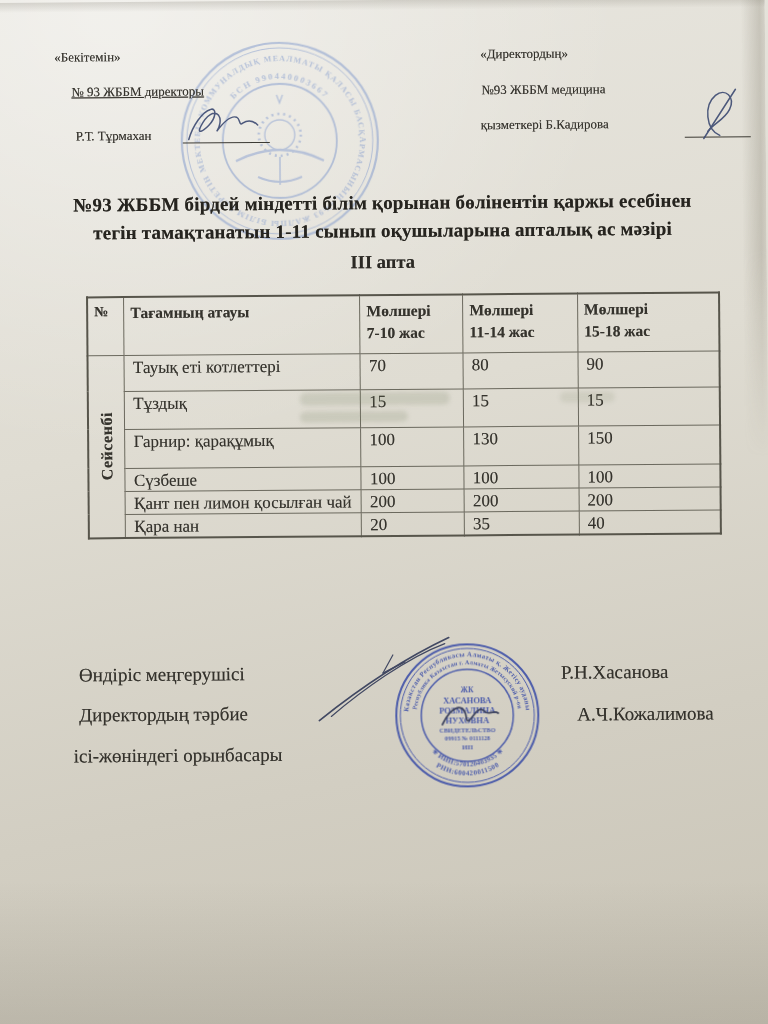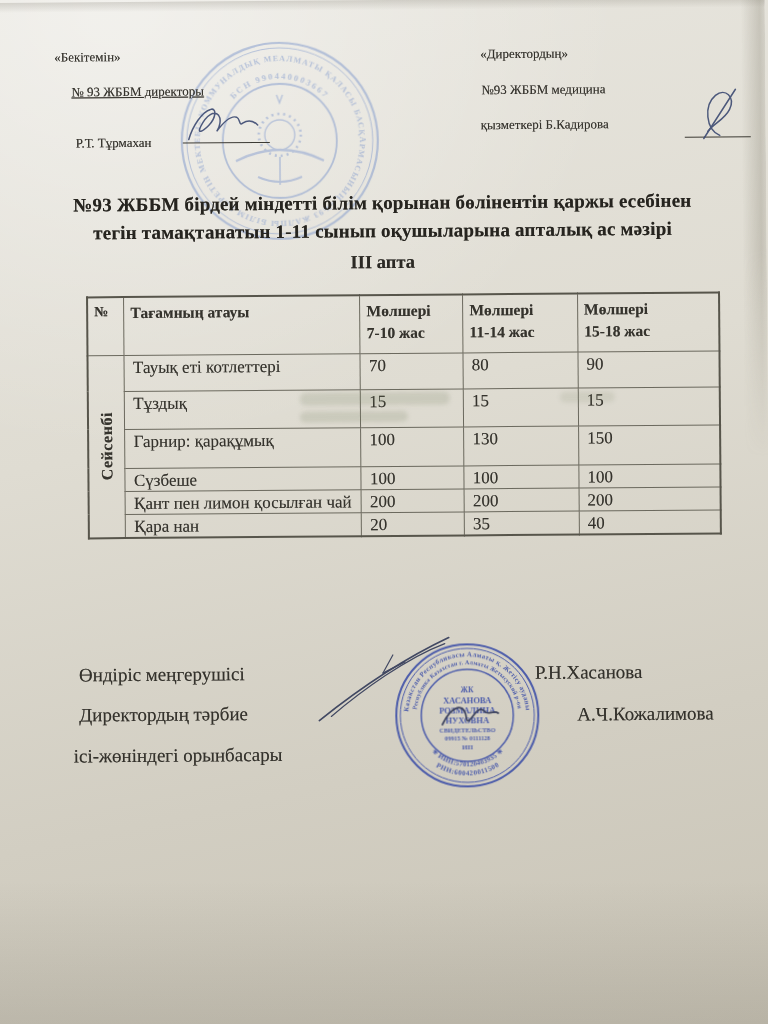--- a/index.html
+++ b/index.html
@@ -81,21 +81,21 @@
       <circle cx="102" cy="96" r="21" stroke-width="2.6" stroke-dasharray="2,4"></circle>
       <path d="M58,122 Q102,100 146,122" stroke-width="2.4"></path>
       <path d="M80,138 Q102,148 124,138" stroke-width="2"></path>
       <path d="M102,118 L102,146" stroke-width="1.6"></path>
       <path d="M99,56 l3,8 3,-8" stroke-width="1.4"></path>
     </g>
   </svg>
 
   <div class="abs hdr ink" style="left:57px;top:48px;">«Бекітемін»</div>
   <div class="abs hdr ink" style="left:74px;top:83px;text-decoration:underline;">№ 93 ЖББМ директоры</div>
-  <div class="abs hdr ink" style="left:78px;top:134px;">Р.Т. Тұрмахан</div>
+  <div class="abs hdr ink" style="left:78px;top:127px;">Р.Т. Тұрмахан</div>
   <div class="sig-underline" style="left:185px;top:120px;width:87px;height:21px;"></div>
   <svg class="abs handsig" style="left:183px;top:100px;" width="100" height="45" viewBox="0 0 100 45">
     <path d="M8,38 C12,24 22,10 30,8 C36,6 36,16 28,24 C22,30 16,33 20,25 C26,13 34,9 38,14 C41,18 39,26 36,30 C42,22 50,14 56,16 C60,18 58,25 62,22 C68,18 73,20 77,24" fill="none" stroke="#3c4a72" stroke-width="1.5" stroke-linecap="round"></path>
   </svg>
 
   <div class="abs hdr ink" style="left:483px;top:48px;">«Директордың»</div>
   <div class="abs hdr ink" style="left:484px;top:84px;">№93 ЖББМ медицина</div>
   <div class="abs hdr ink" style="left:483px;top:119px;text-align:right;">қызметкері Б.Кадирова</div>
   <div class="sig-underline" style="left:687px;top:119px;width:66px;height:20px;"></div>
   <svg class="abs handsig" style="left:694px;top:86px;" width="60" height="58" viewBox="0 0 60 58">
@@ -178,21 +178,21 @@
   </tbody>
     </table>
 
   <div class="bleed" style="left:300px;top:392px;width:150px;height:13px;"></div>
   <div class="bleed" style="left:300px;top:411px;width:108px;height:11px;"></div>
   <div class="bleed" style="left:560px;top:393px;width:55px;height:11px;opacity:.7;"></div>
 
   <div class="abs role ink" style="left:77px;top:663px;">Өндіріс меңгерушісі</div>
   <div class="abs role ink" style="left:77px;top:703px;">Директордың тәрбие</div>
   <div class="abs role ink" style="left:71px;top:744px;">ісі-жөніндегі орынбасары</div>
-  <div class="abs pname ink" style="left:533px;top:664px;">Р.Н.Хасанова</div>
+  <div class="abs pname ink" style="left:559px;top:664px;">Р.Н.Хасанова</div>
   <div class="abs pname ink" style="left:575px;top:706px;">А.Ч.Кожалимова</div>
 
   <svg class="abs penstroke" style="left:305px;top:628px;" width="160" height="100" viewBox="0 0 160 100">
     <g fill="none" stroke="#323a58" stroke-linecap="round">
       <path d="M12,92 C40,70 90,34 142,10" stroke-width="1.7"></path>
       <path d="M24,88 C55,62 100,30 138,16" stroke-width="1.2"></path>
       <path d="M98,34 L76,45" stroke-width="1.4"></path>
       <path d="M86,27 L76,45" stroke-width="1.2"></path>
     </g>
   </svg>

